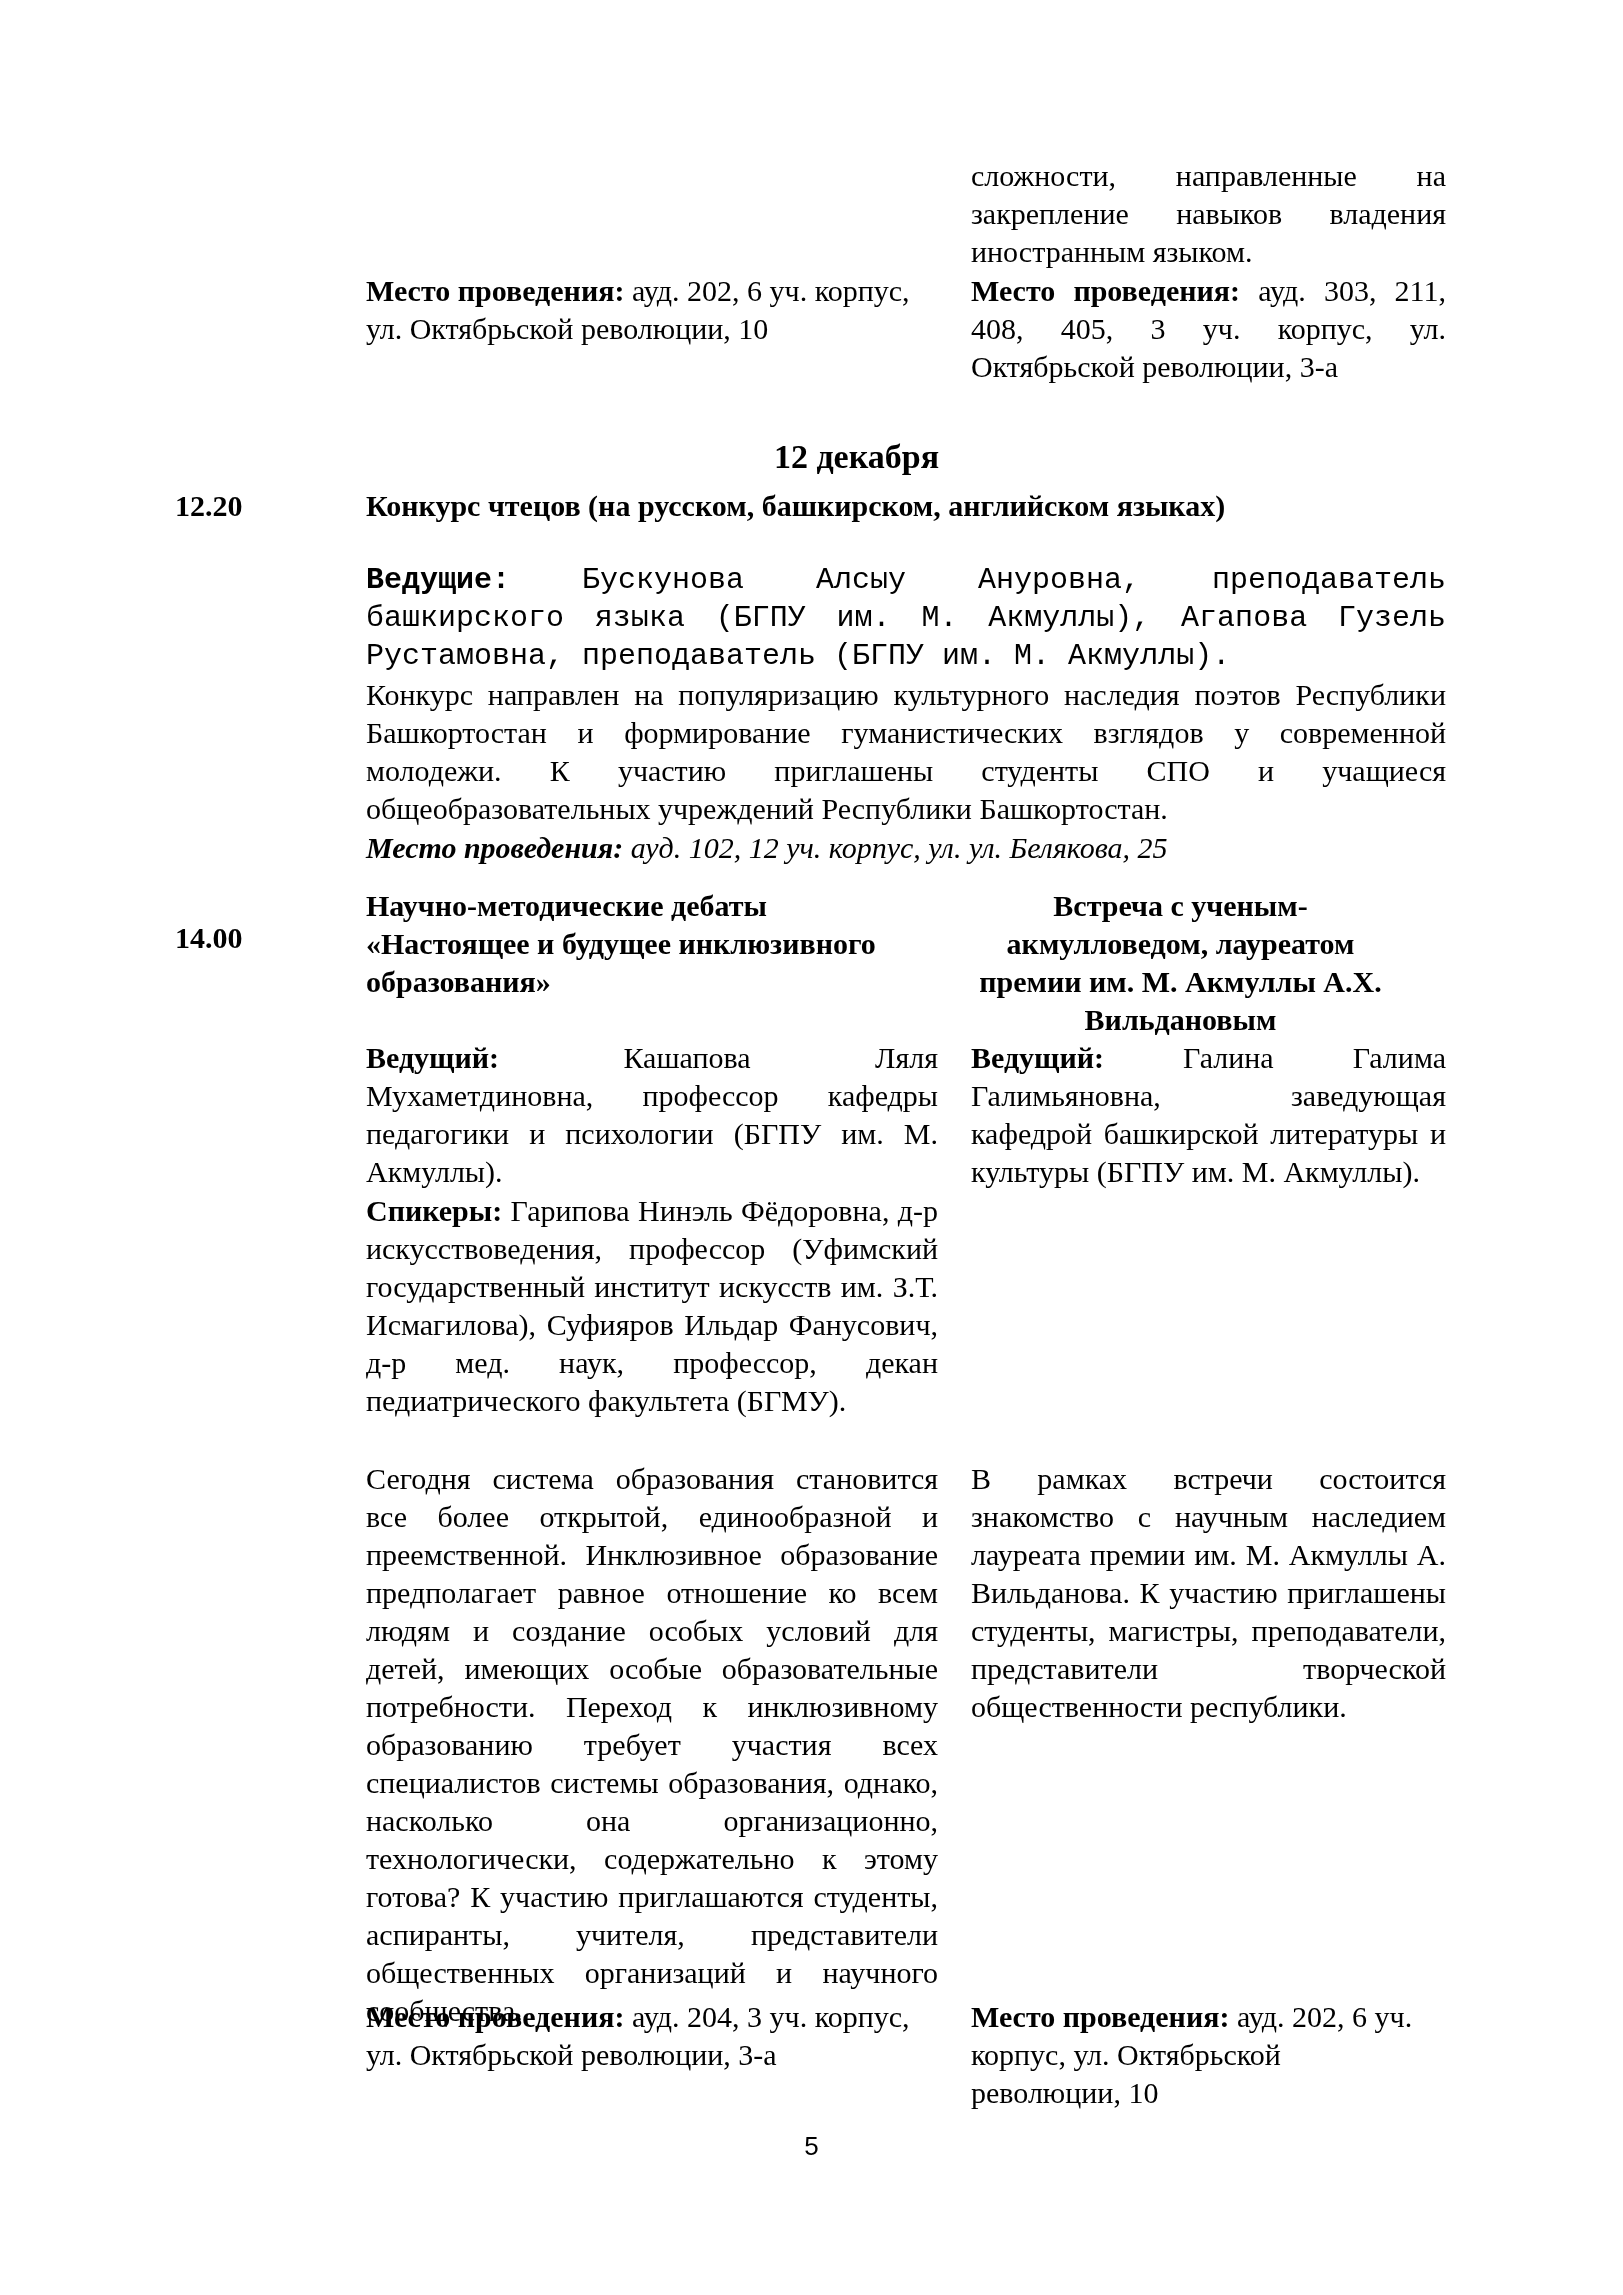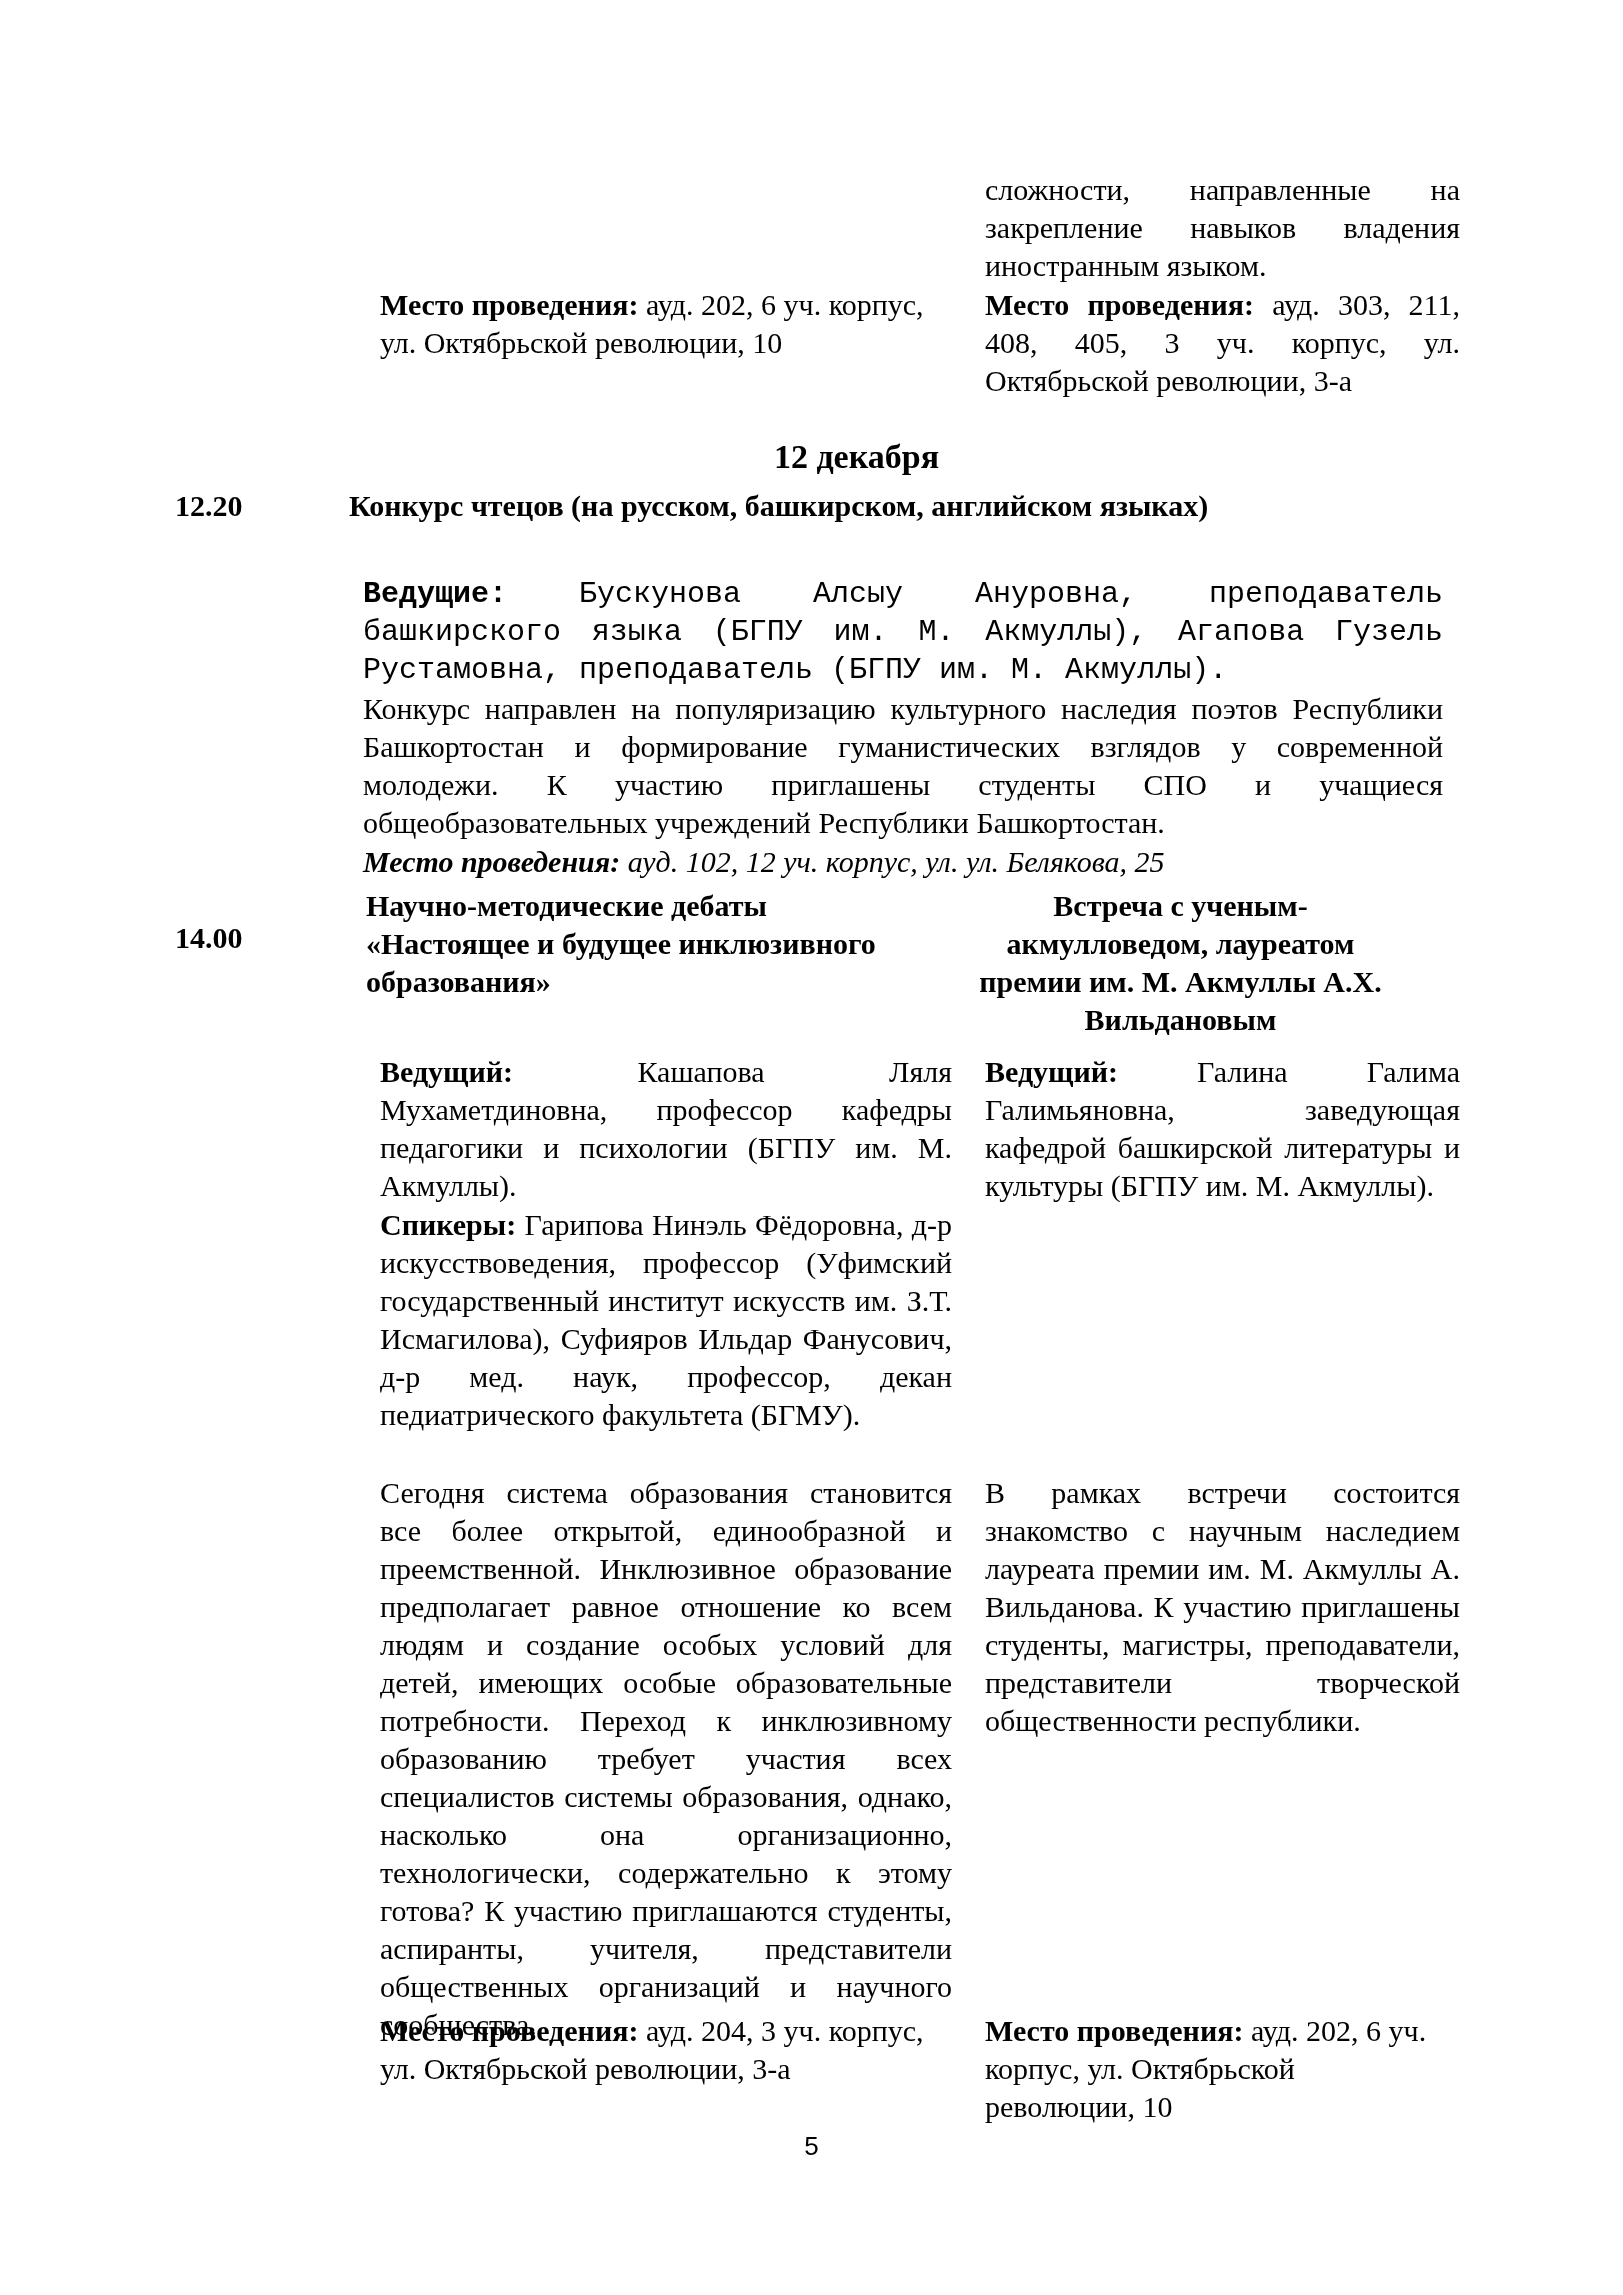--- a/index.html
+++ b/index.html
@@ -4,28 +4,28 @@
 <style>
   html, body { margin: 0; padding: 0; background: #ffffff; }
   body {
     width: 1623px; height: 2295px; position: relative; overflow: hidden;
     font-family: "Liberation Serif", "DejaVu Serif", serif;
     color: #000000; font-size: 30px; line-height: 38px;
   }
   .abs { position: absolute; }
   .col1 { left: 366px; width: 572px; }
   .col2 { left: 971px; width: 475px; }
-  .full { left: 349px; width: 1080px; }
+  .full { left: 366px; width: 1080px; }
   .time { left: 175px; font-weight: bold; }
   .just { text-align: justify; text-align-last: left; }
   .b { font-weight: bold; }
   .heading { font-weight: bold; }
   .day-title { left: 0; width: 1623px; text-align: center; font-weight: bold; font-size: 34px; }
   .page-num { left: 0; width: 1623px; text-align: center; font-family: "Liberation Sans", "DejaVu Sans", sans-serif; font-size: 26px; }
-  p { margin: 14px; }
+  p { margin: 0; }
 </style>
 </head>
 <body>
 
 <p class="abs col2 just" style="top:157px;">сложности, направленные на закрепление навыков владения иностранным языком.</p>
 
 <p class="abs col1" style="top:272px;"><span class="b">Место проведения:</span><span> ауд. 202, 6 уч. корпус, ул. Октябрьской революции, 10</span></p>
 
 <p class="abs col2 just" style="top:272px;"><span class="b">Место проведения:</span><span> ауд. 303, 211, 408, 405, 3 уч. корпус, ул. Октябрьской революции, 3-а</span></p>
 

